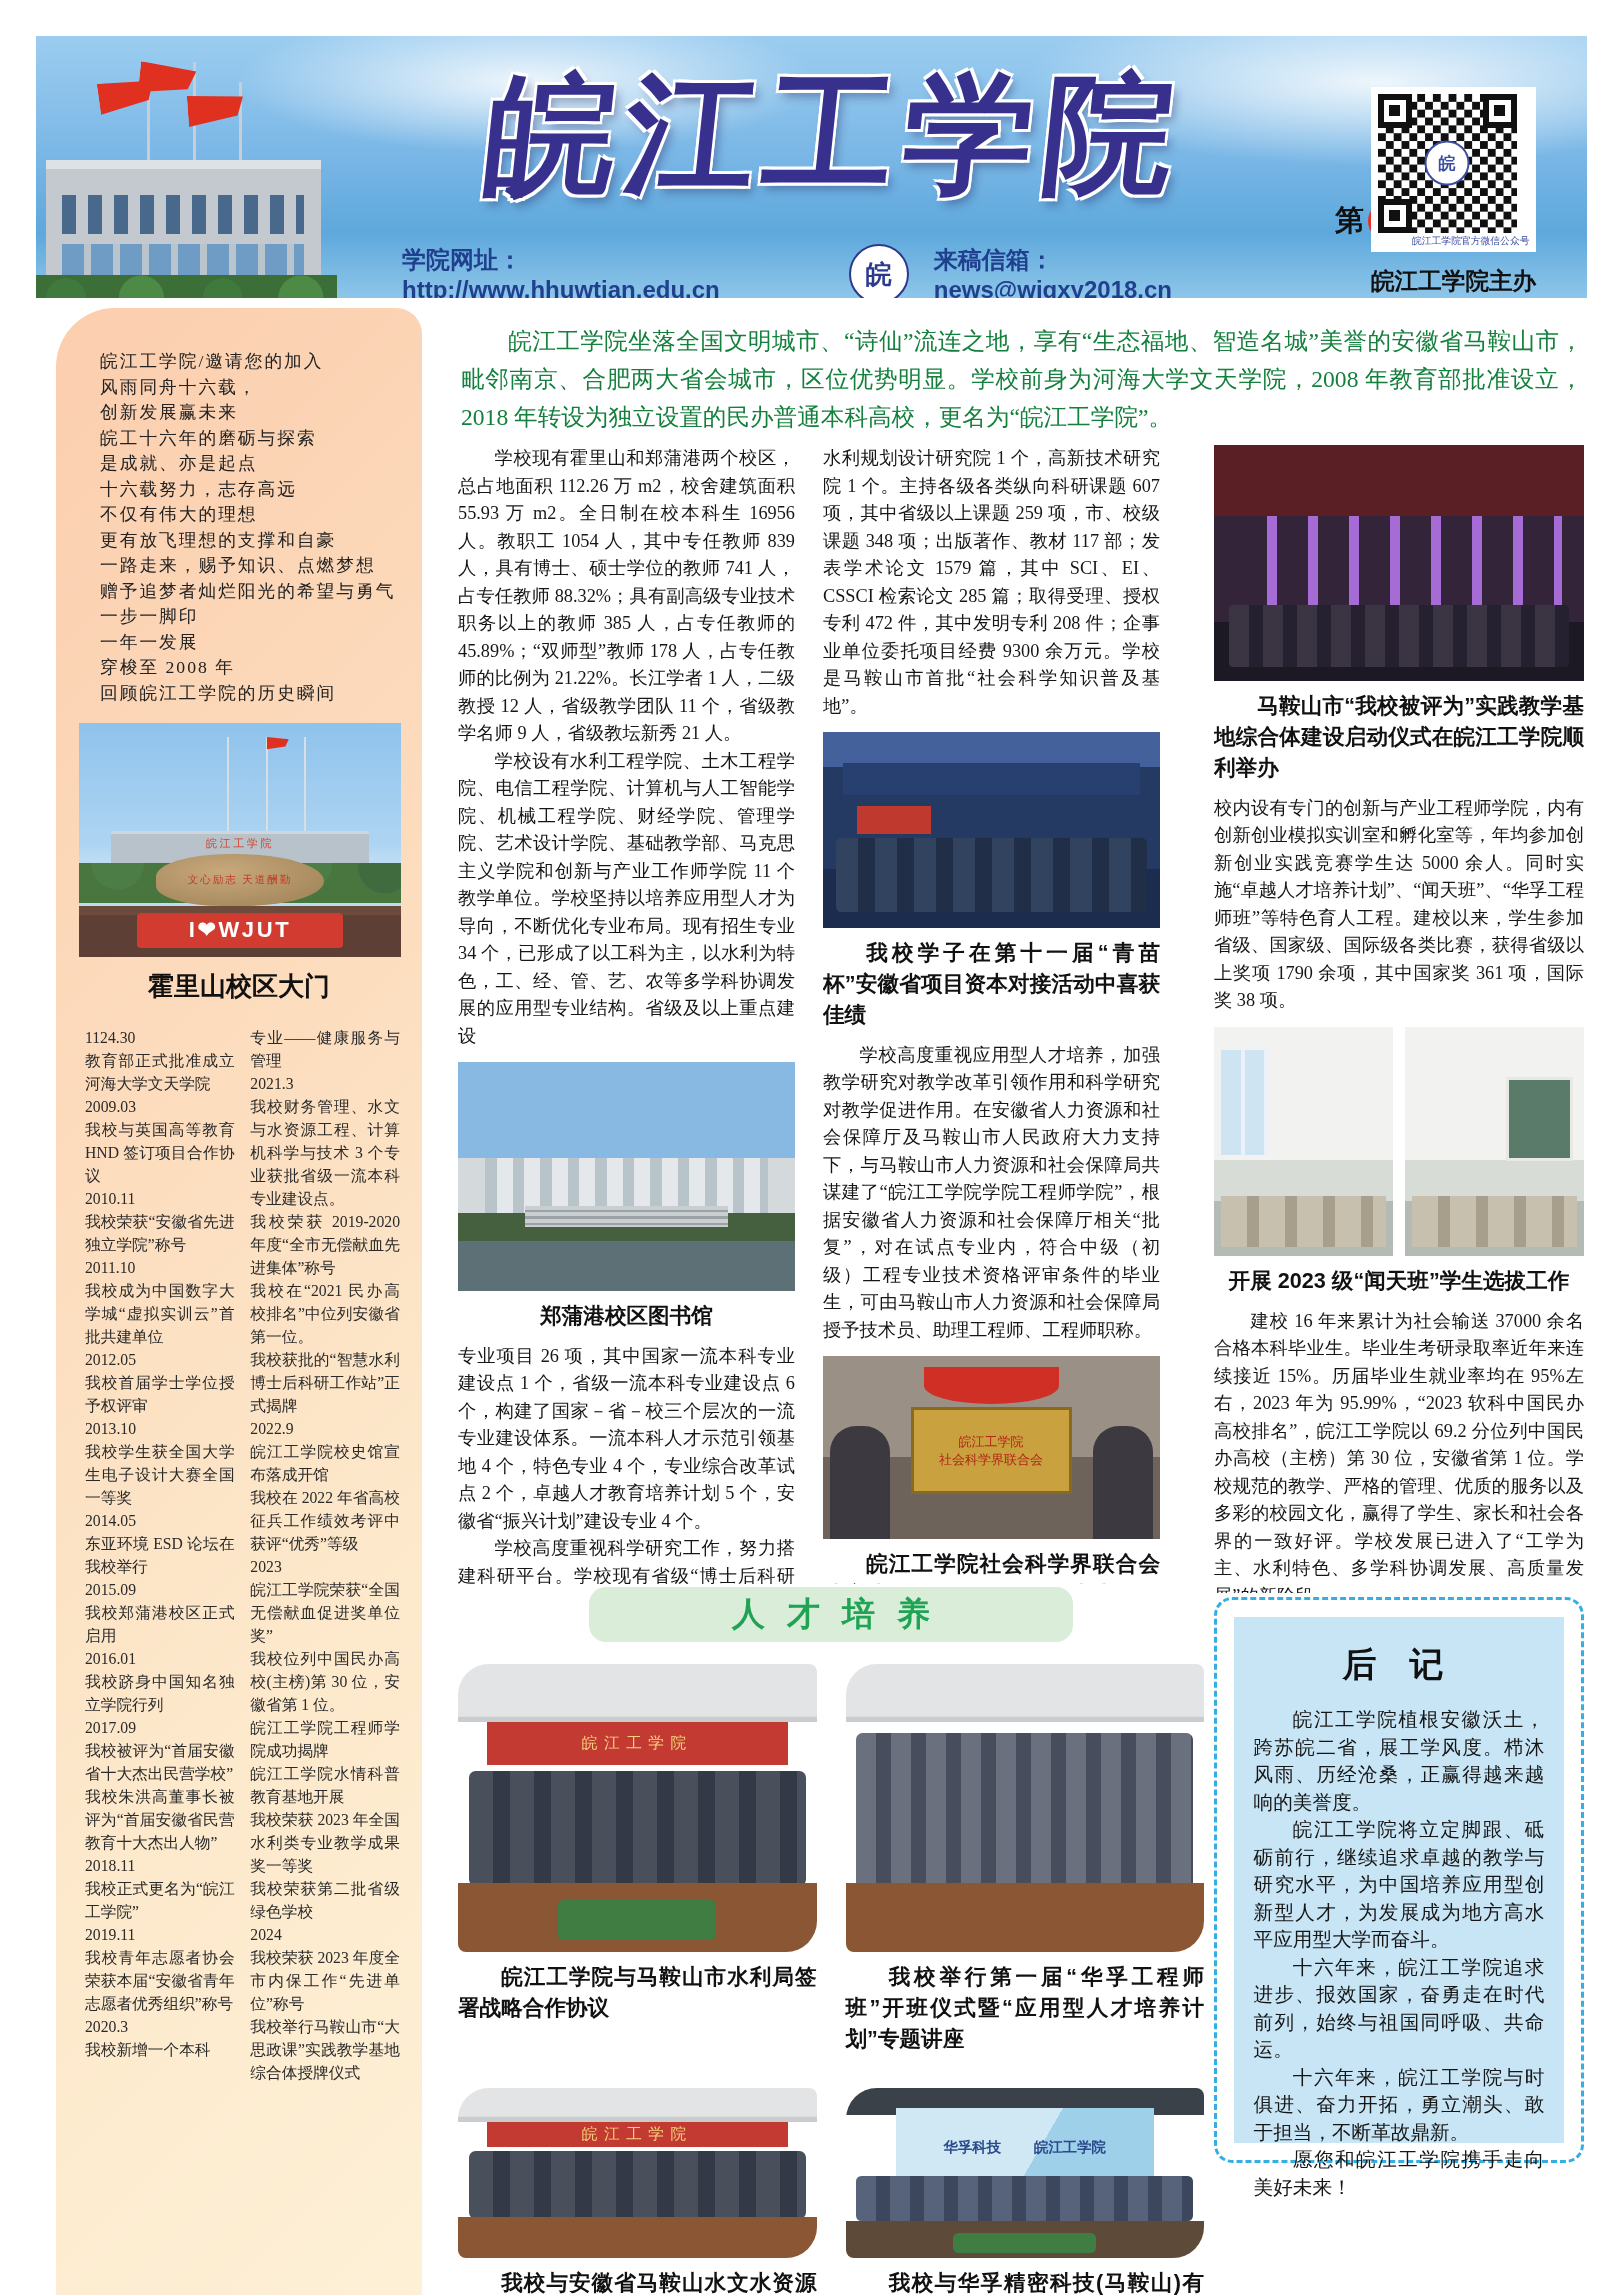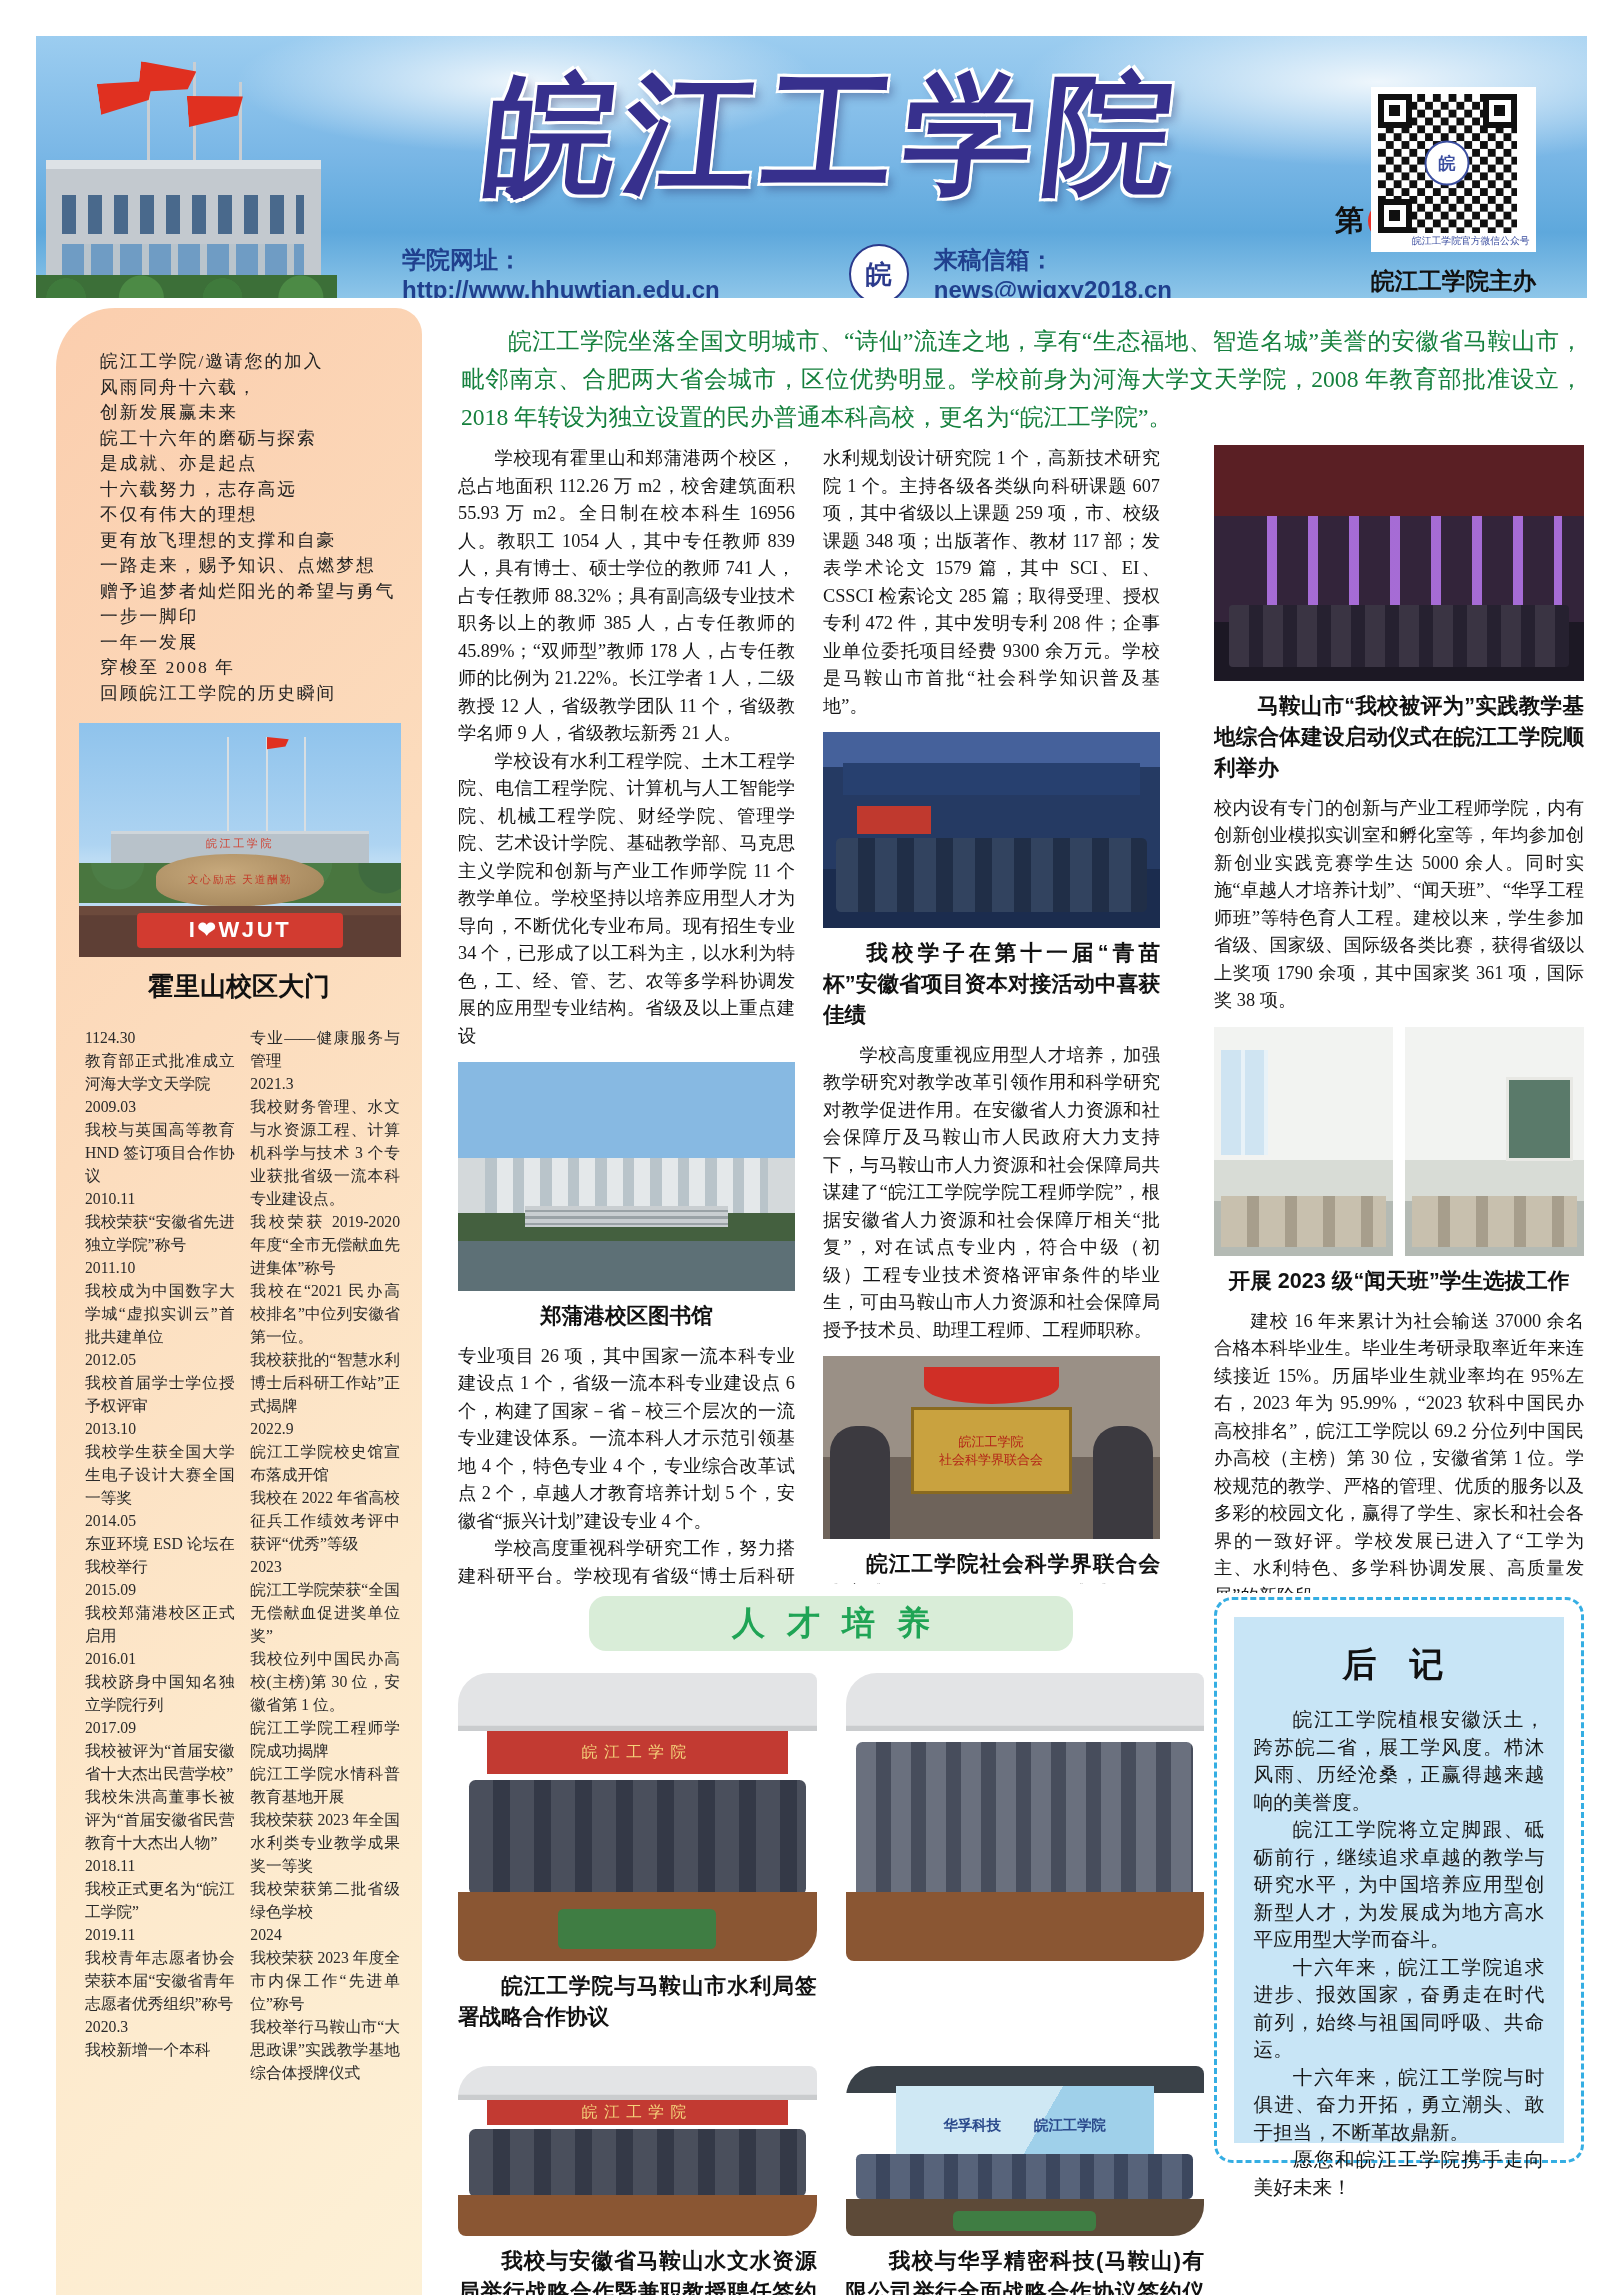--- a/index.html
+++ b/index.html
@@ -133,21 +133,21 @@
     background:linear-gradient(120deg,#cfe8f4 0 55%,#9fd0ea 55% 100%);display:flex;align-items:center;justify-content:center;
     gap:33px;color:#2b4a8c;font-size:14.4px;font-weight:bold;font-family:"Liberation Sans",sans-serif;}
   .ph-screen .people{position:absolute;left:3%;right:3%;top:52%;height:26%;
     background:repeating-linear-gradient(90deg,#57637a 0 19.6px,#3c475e 19.6px 34px);border-radius:5.2px;}
   .ph-screen .table{position:absolute;left:0;right:0;bottom:0;height:22%;background:#5d4a38;}
   .ph-screen .mat{position:absolute;left:30%;right:30%;bottom:3%;height:12%;background:#3f7d43;border-radius:5.2px;}
   .round{border-radius:31px 7.9px 31px 7.9px;}
   .half{position:absolute;top:0;height:100%;width:48.5%;}
   
   #talent{position:absolute;left:458px;top:1587px;width:746px;}
-  #talent-badge{width:484px;margin:9px auto;height:55px;border-radius:17px;background:#d9edd8;
+  #talent-badge{width:484px;margin:0 auto;height:55px;border-radius:17px;background:#d9edd8;
     display:flex;align-items:center;justify-content:center;color:#1fa455;font-weight:bold;
     font-family:"Liberation Sans",sans-serif;font-size:33px;letter-spacing:22px;text-indent:22px;}
   .t-row{display:flex;gap:29px;margin-top:22px;}
   .t-cell{width:359px;}
   .t-cell .ph{margin-top:0;}
   .t-ph1{height:288px;}
   .t-ph2{height:170px;}
   
   #postscript{position:absolute;left:1214px;top:1597px;width:370px;height:566px;box-sizing:border-box;
     border:3.3px dashed #35aee3;border-radius:18.3px;padding:17px;background:#fff;}
@@ -358,20 +358,21 @@
           <div class="mat"></div>
         </div>
         <div class="caption cap-indent">皖江工学院与马鞍山市水利局签署战略合作协议</div>
       </div>
       <div class="t-cell">
         <div class="ph ph-meeting t-ph1 round">
           <div class="ceiling"></div>
           <div class="people" style="top:24%;height:56%;background:repeating-linear-gradient(90deg,#6a707e 0 19.6px,#474d5c 19.6px 35px);"></div>
           <div class="table"></div>
         </div>
+        <div class="caption cap-indent">我校举行第一届“华孚工程师班”开班仪式暨“应用型人才培养计划”专题讲座</div>
       </div>
     </div>
     <div class="t-row">
       <div class="t-cell">
         <div class="ph ph-meeting t-ph2 round">
           <div class="ceiling"></div>
           <div class="banner">皖江工学院</div>
           <div class="people"></div>
           <div class="table"></div>
         </div>

